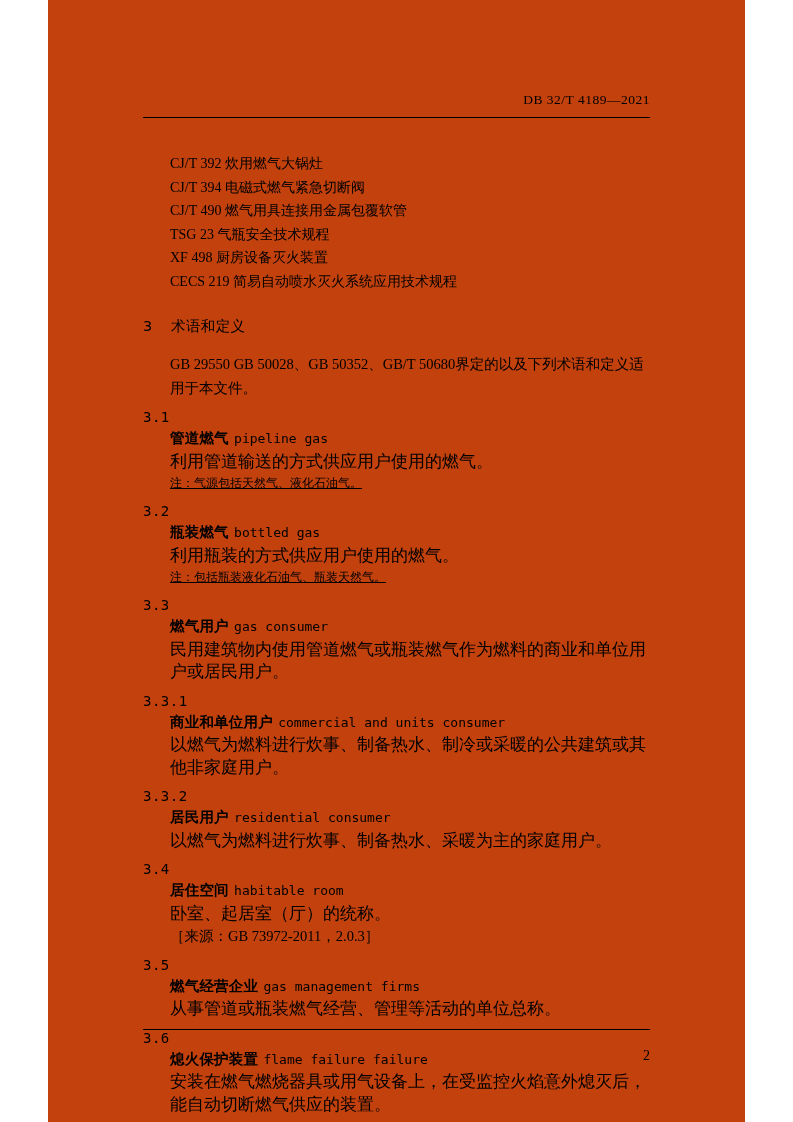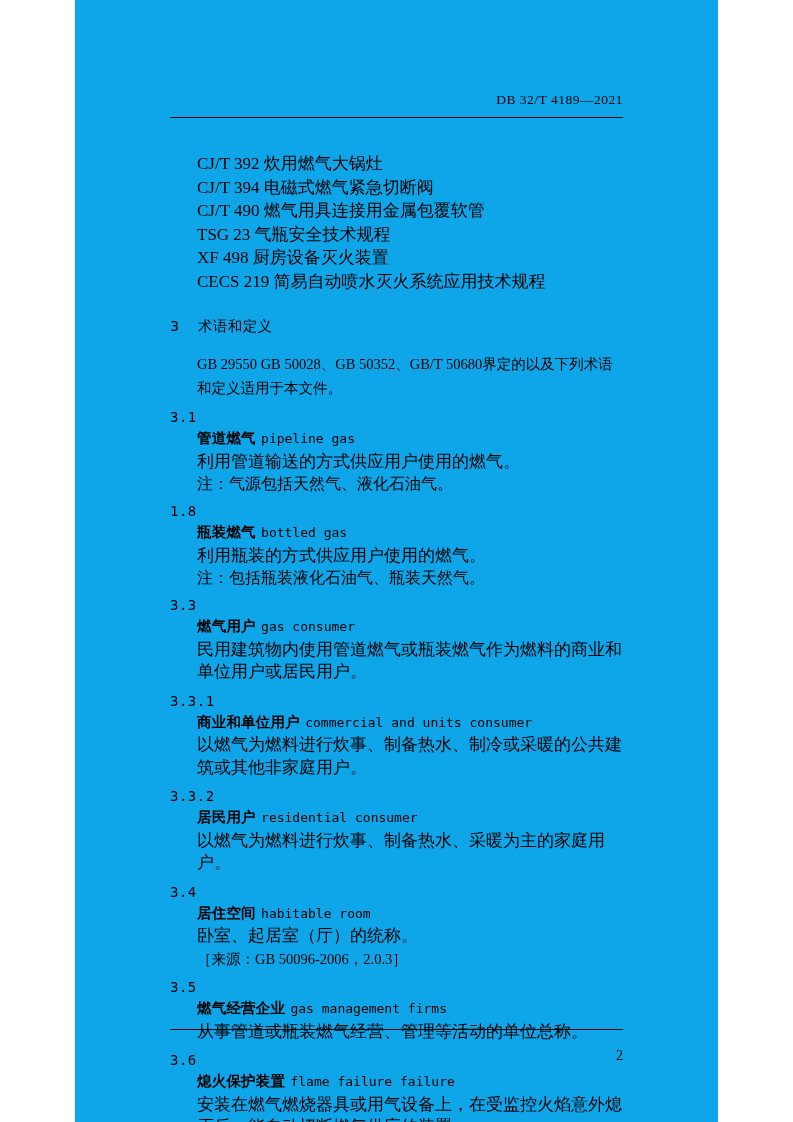--- a/index.html
+++ b/index.html
@@ -6,24 +6,24 @@
     margin: 0;
     padding: 0;
     background: #ffffff;
   }
   body {
     font-family: "Liberation Serif", "DejaVu Serif", serif;
     color: #000000;
   }
   .page {
     position: relative;
-    width: 643px;
+    width: 697px;
     height: 1122px;
     margin: 0 auto;
-    background: #0ea5e9;
+    background: #c2410c;
     box-sizing: border-box;
     overflow: hidden;
   }
   
   .header {
     position: absolute;
     top: 92px;
     left: 95px;
     right: 95px;
     height: 20px;
@@ -52,21 +52,21 @@
     right: 95px;
     top: 152px;
   }
   .std-list {
     margin: 0;
     padding: 0;
     list-style: none;
   }
   .std-list li {
     font-family: "Liberation Serif", "DejaVu Serif", serif;
-    font-size: 17px;
+    font-size: 14px;
     line-height: 23.5px;
     padding-left: 27px;
     white-space: nowrap;
   }
   .sec-heading {
     margin-top: 21px;
     font-family: "DejaVu Sans", "Liberation Sans", sans-serif;
     font-weight: normal;
     font-size: 14.5px;
     line-height: 24px;
@@ -103,22 +103,23 @@
     font-size: 13px;
     letter-spacing: 0;
   }
   .def {
     padding-left: 27px;
     font-size: 17px;
     line-height: 22.5px;
   }
   .note {
     padding-left: 27px;
-    font-size: 16px;
+    font-size: 12px;
     line-height: 21px;
+    text-decoration: underline;
   }
   .source {
     padding-left: 27px;
     font-size: 14.5px;
     line-height: 22.5px;
     font-family: "Liberation Serif", "DejaVu Serif", serif;
   }
   
   .footer-rule {
     position: absolute;
@@ -161,41 +162,41 @@
       <span class="num">3</span><span>术语和定义</span>
     </div>
 
     <div class="intro-para">GB 29550 GB 50028、GB 50352、GB/T 50680界定的以及下列术语和定义适用于本文件。</div>
 
     <div class="clause-num">3.1</div>
     <div class="term"><span>管道燃气</span> <span class="en">pipeline gas</span></div>
     <div class="def">利用管道输送的方式供应用户使用的燃气。</div>
     <div class="note">注：气源包括天然气、液化石油气。</div>
 
-    <div class="clause-num">1.8</div>
+    <div class="clause-num">3.2</div>
     <div class="term"><span>瓶装燃气</span> <span class="en">bottled gas</span></div>
     <div class="def">利用瓶装的方式供应用户使用的燃气。</div>
     <div class="note">注：包括瓶装液化石油气、瓶装天然气。</div>
 
     <div class="clause-num">3.3</div>
     <div class="term"><span>燃气用户</span> <span class="en">gas consumer</span></div>
     <div class="def">民用建筑物内使用管道燃气或瓶装燃气作为燃料的商业和单位用户或居民用户。</div>
 
     <div class="clause-num">3.3.1</div>
     <div class="term"><span>商业和单位用户</span> <span class="en">commercial and units  consumer</span></div>
     <div class="def">以燃气为燃料进行炊事、制备热水、制冷或采暖的公共建筑或其他非家庭用户。</div>
 
     <div class="clause-num">3.3.2</div>
     <div class="term"><span>居民用户</span> <span class="en">residential consumer</span></div>
     <div class="def">以燃气为燃料进行炊事、制备热水、采暖为主的家庭用户。</div>
 
     <div class="clause-num">3.4</div>
     <div class="term"><span>居住空间</span> <span class="en">habitable room</span></div>
     <div class="def">卧室、起居室（厅）的统称。</div>
-    <div class="source">［来源：GB 50096-2006，2.0.3］</div>
+    <div class="source">［来源：GB 73972-2011，2.0.3］</div>
 
     <div class="clause-num">3.5</div>
     <div class="term"><span>燃气经营企业</span> <span class="en">gas management firms</span></div>
     <div class="def">从事管道或瓶装燃气经营、管理等活动的单位总称。</div>
 
     <div class="clause-num">3.6</div>
     <div class="term"><span>熄火保护装置</span> <span class="en">flame failure failure</span></div>
     <div class="def">安装在燃气燃烧器具或用气设备上，在受监控火焰意外熄灭后，能自动切断燃气供应的装置。</div>
 
     <div class="clause-num">3.7</div>

